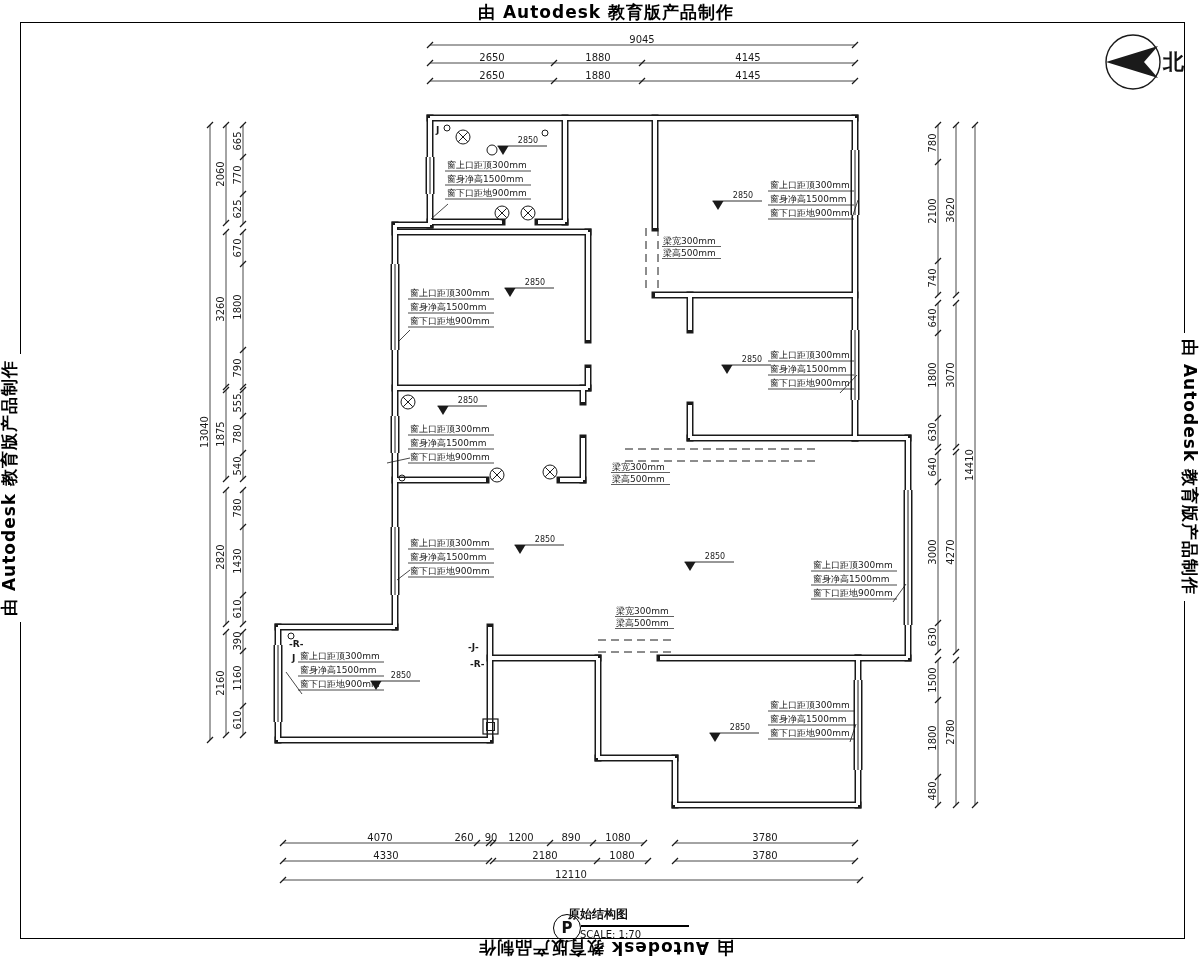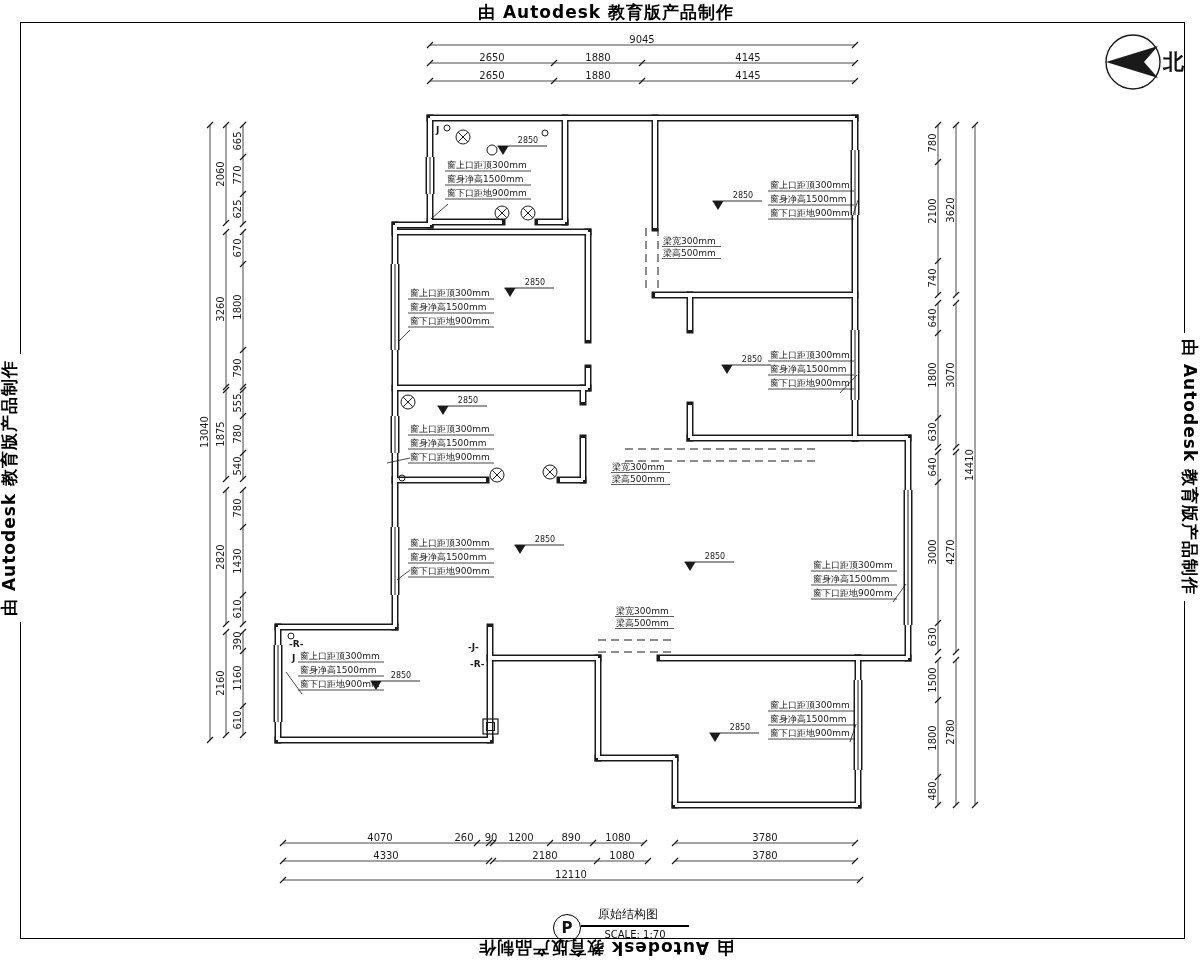--- a/index.html
+++ b/index.html
@@ -10,22 +10,22 @@
   .stamp{position:absolute;white-space:nowrap;font-size:17px;font-weight:bold;color:#000;
          background:#fff;padding:0 6px;letter-spacing:1px;}
   .stamp.top{left:0;top:1px;width:1200px;text-align:center;background:transparent;}
   .stamp.bottom{left:0;top:936px;width:1200px;text-align:center;transform:rotate(180deg);background:transparent;}
   .stamp.left{left:-2px;top:622px;transform-origin:0 0;transform:rotate(-90deg);}
   .stamp.right{left:1201px;top:333px;transform-origin:0 0;transform:rotate(90deg);}
   .north-label{position:absolute;left:1163px;top:48px;font-size:21px;font-weight:bold;}
   .p-circle{position:absolute;left:553px;top:914px;width:26px;height:26px;border:1.5px solid #000;
             border-radius:50%;text-align:center;line-height:26px;font-weight:bold;font-size:15px;}
   .t-line{position:absolute;left:581px;top:925px;width:108px;border-top:2px solid #000;}
-  .t-name{position:absolute;left:568px;top:906px;width:120px;text-align:center;font-size:12px;font-weight:normal;}
-  .t-scale{position:absolute;left:580px;top:929px;width:110px;text-align:center;font-size:10px;}
+  .t-name{position:absolute;left:568px;top:906px;width:120px;text-align:left;font-size:12px;font-weight:bold;}
+  .t-scale{position:absolute;left:580px;top:929px;width:110px;font-size:10px;}
 </style>
 </head>
 <body>
 
 <div class="sheet">
   <svg id="plan" width="1200" height="960" viewBox="0 0 1200 960">
       <g>
         <line x1="430" y1="45" x2="855" y2="45" stroke="#1a1a1a" stroke-width="0.8"></line>
         <line x1="427" y1="48" x2="433" y2="42" stroke="#1a1a1a" stroke-width="1.3"></line>
         <line x1="852" y1="48" x2="858" y2="42" stroke="#1a1a1a" stroke-width="1.3"></line>

